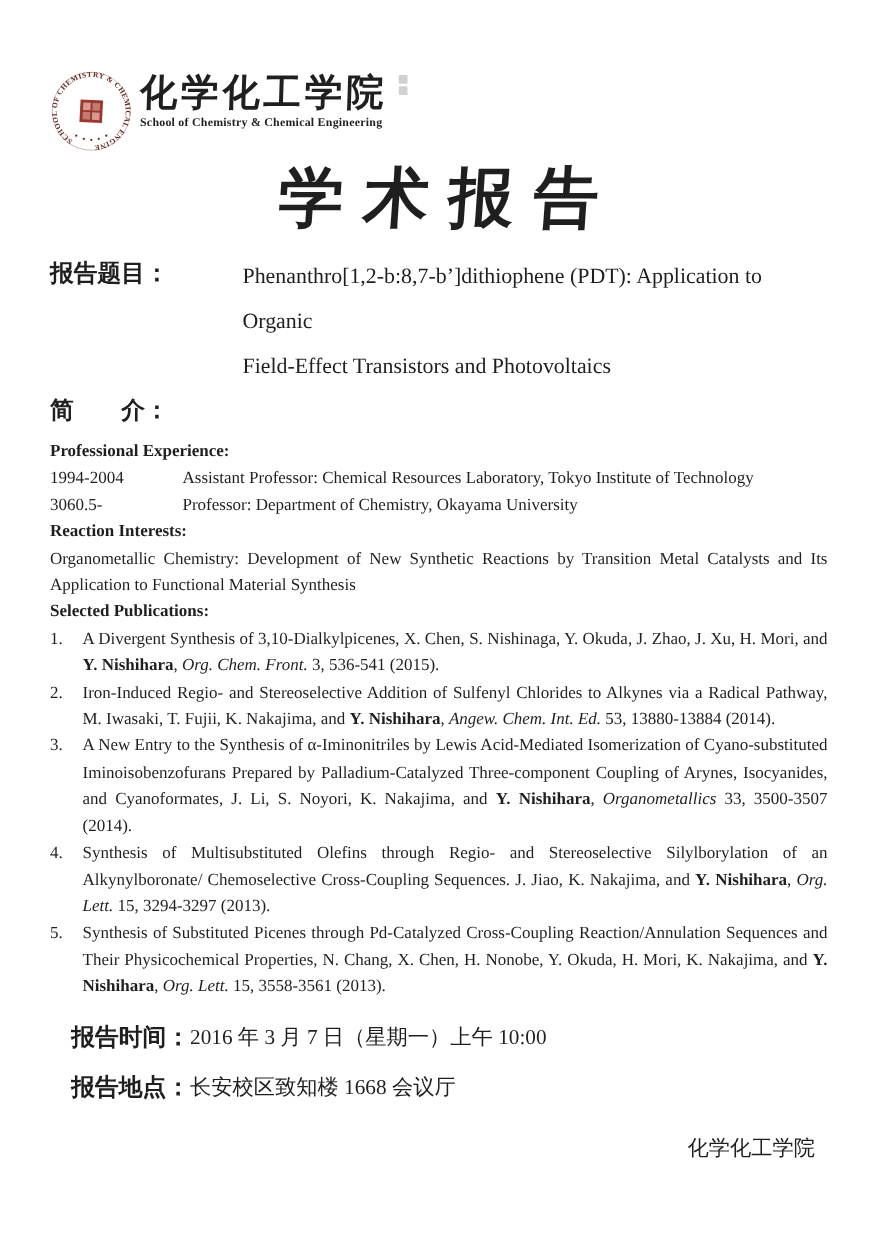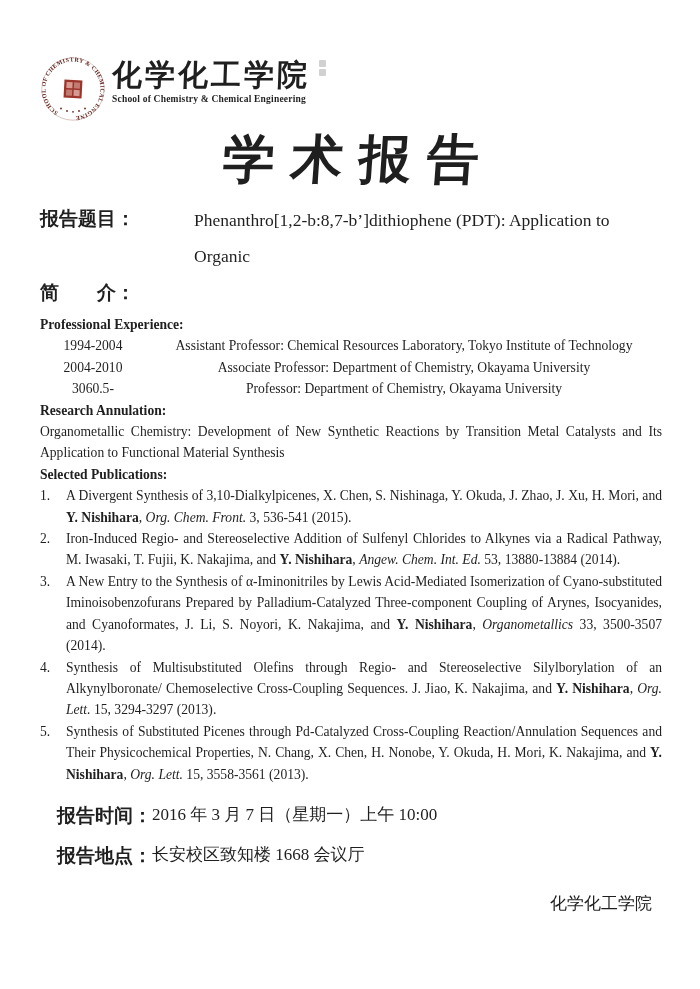--- a/index.html
+++ b/index.html
@@ -36,31 +36,31 @@
     font-family:"DejaVu Serif","Liberation Serif",serif;
     transform:skewX(-4deg);
   }
   .issue{ text-align:center;font-size:17px;margin-top:8px;letter-spacing:1px;}
   
   .fields{margin-top:14px;}
   .field{display:flex;font-size:17.5px;line-height:36px;}
   .field .label{
     flex:none;width:106px;
     font-weight:bold;font-size:19px;
-    font-family:Liberation Mono, monospace;
+    font-family:Liberation Serif, serif;
   }
   .field .value{flex:1;margin-left:48px;}
   .intro-label{
     font-weight:bold;font-size:19px;line-height:36px;
     font-family:"DejaVu Serif","Liberation Serif",serif;
   }
   
   .profile{margin-top:4px;font-size:13.6px;line-height:21.4px;}
   .sec-heading{font-weight:bold;}
-  .exp-row{display:flex;text-align:center;}
+  .exp-row{display:flex;}
   .exp-years{flex:none;width:106px;}
   .exp-pos{flex:1;}
   .interests-text{text-align:justify;}
   .pub-item{display:flex;}
   .pub-num{flex:none;width:26px;}
   .pub-body{flex:1;text-align:justify;}
   .pub-body .b{font-weight:bold;}
   .pub-body .i{font-style:italic;}
   
   .schedule{margin-top:10px;}
@@ -110,43 +110,40 @@
     </div>
   </div>
 
   <h1 class="doc-title">学术报告</h1>
 
   <div class="fields">
     <div class="field">
       <span class="label">报告题目：</span>
       <span class="value">
         <div>Phenanthro[1,2-b:8,7-b’]dithiophene (PDT): Application to Organic</div>
+        <div>Field-Effect Transistors and Photovoltaics</div>
       </span>
     </div>
     <div class="intro-label">简　　介：</div>
   </div>
 
   <div class="profile">
     <div class="sec-heading">Professional Experience:</div>
     <div>
         <div class="exp-row">
           <span class="exp-years">1994-2004</span>
           <span class="exp-pos">Assistant Professor: Chemical Resources Laboratory, Tokyo Institute of Technology</span>
         </div>
         <div class="exp-row">
-          <span class="exp-years">2004-2010</span>
-          <span class="exp-pos">Associate Professor: Department of Chemistry, Okayama University</span>
-        </div>
-        <div class="exp-row">
           <span class="exp-years">3060.5-</span>
           <span class="exp-pos">Professor: Department of Chemistry, Okayama University</span>
         </div>
       </div>
 
-    <div class="sec-heading">Research Annulation:</div>
+    <div class="sec-heading">Reaction Interests:</div>
     <div class="interests-text">Organometallic Chemistry: Development of New Synthetic Reactions by Transition Metal Catalysts and Its Application to Functional Material Synthesis</div>
 
     <div class="sec-heading">Selected Publications:</div>
     <div>
         <div class="pub-item">
           <span class="pub-num">1.</span>
           <span class="pub-body"><span>A Divergent Synthesis of 3,10-Dialkylpicenes, X. Chen, S. Nishinaga, Y. Okuda, J. Zhao, J. Xu, H. Mori, and </span><span class="b">Y. Nishihara</span><span>, </span><span class="i">Org. Chem. Front.</span><span> 3, 536-541 (2015).</span></span>
         </div>
         <div class="pub-item">
           <span class="pub-num">2.</span>

